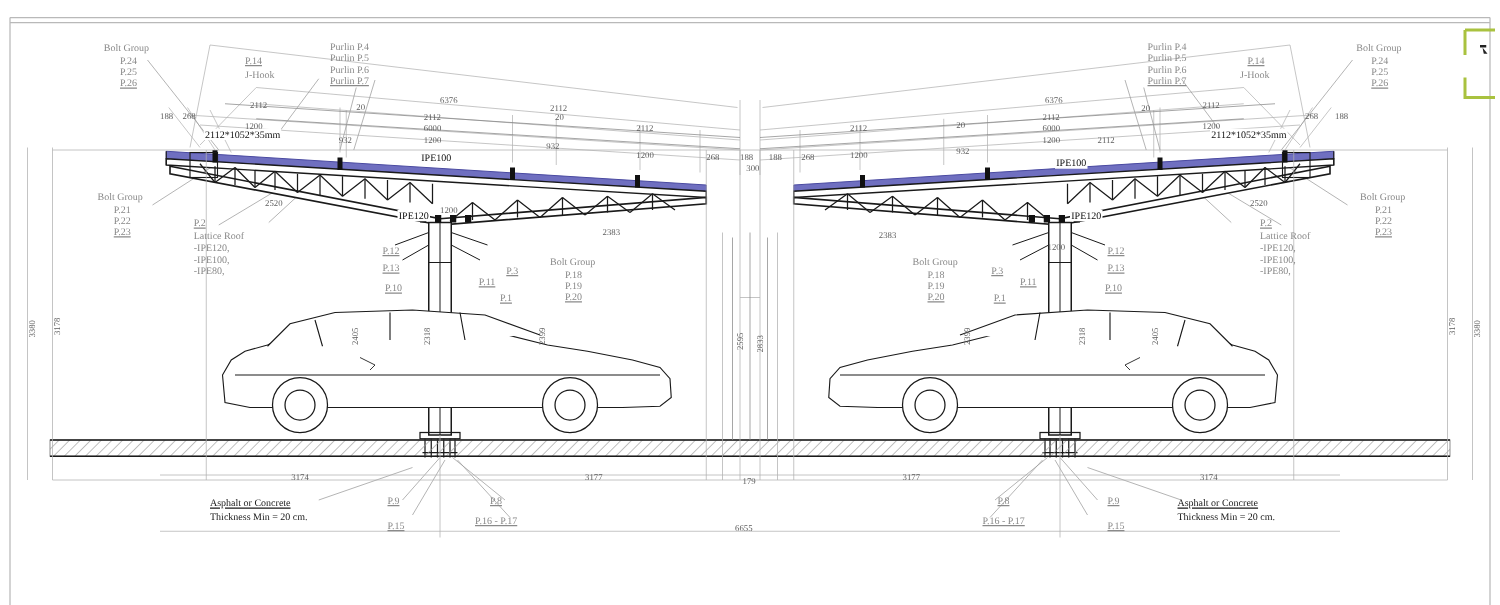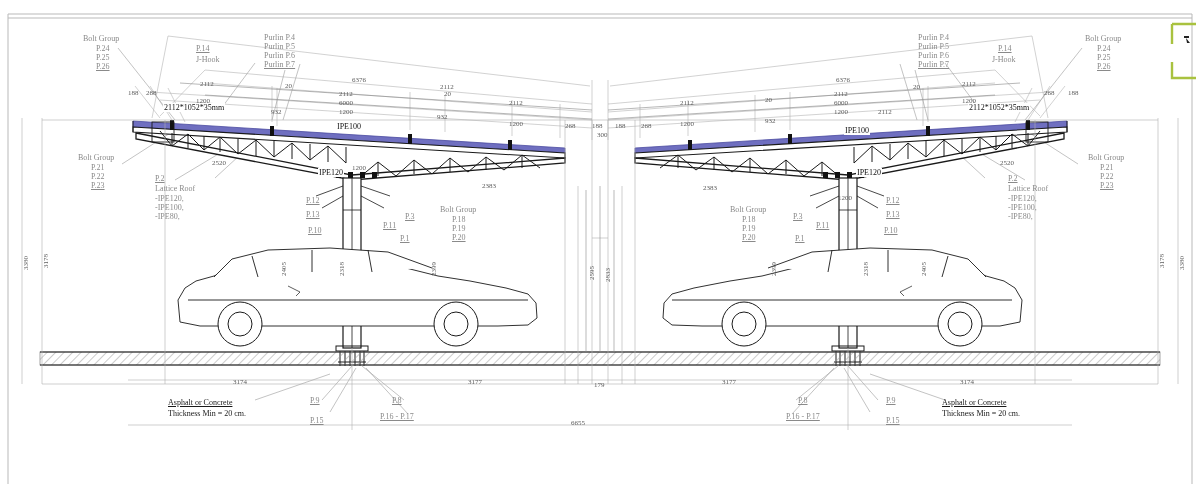--- a/index.html
+++ b/index.html
@@ -470,15 +470,15 @@
   <div class="dimv" style="left:430px;top:276px;">2399</div>
   <div class="dimv" style="left:770px;top:276px;">2399</div>
   <div class="dimv" style="left:862px;top:276px;">2318</div>
   <div class="dimv" style="left:920px;top:276px;">2405</div>
 
   <div class="dim" style="left:233px;top:378px;">3174</div>
   <div class="dim" style="left:468px;top:378px;">3177</div>
   <div class="dim" style="left:594px;top:381px;">179</div>
   <div class="dim" style="left:722px;top:378px;">3177</div>
   <div class="dim" style="left:960px;top:378px;">3174</div>
-  <div class="dim" style="left:571px;top:419px;text-align:center;">6655</div>
+  <div class="dim" style="left:588px;top:419px;text-align:center;">6655</div>
 
 </div>
 
 </body></html>

